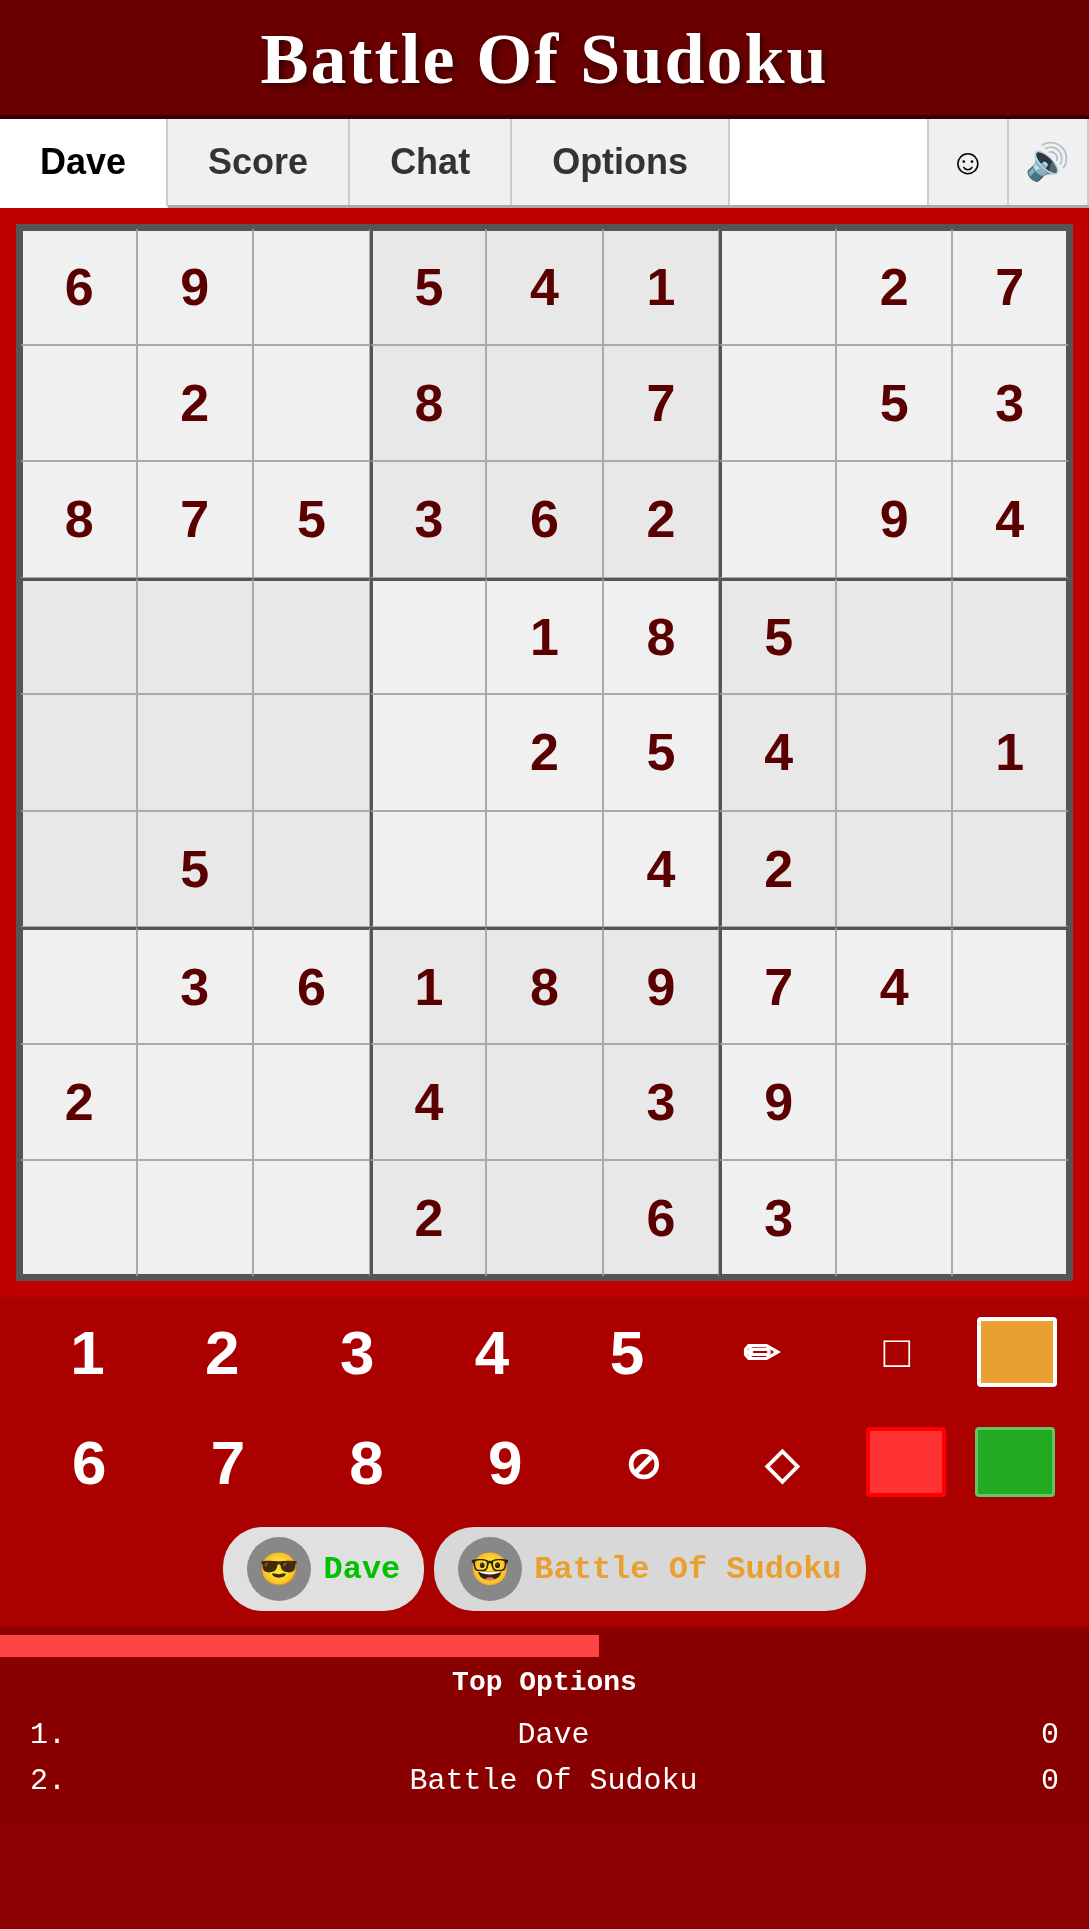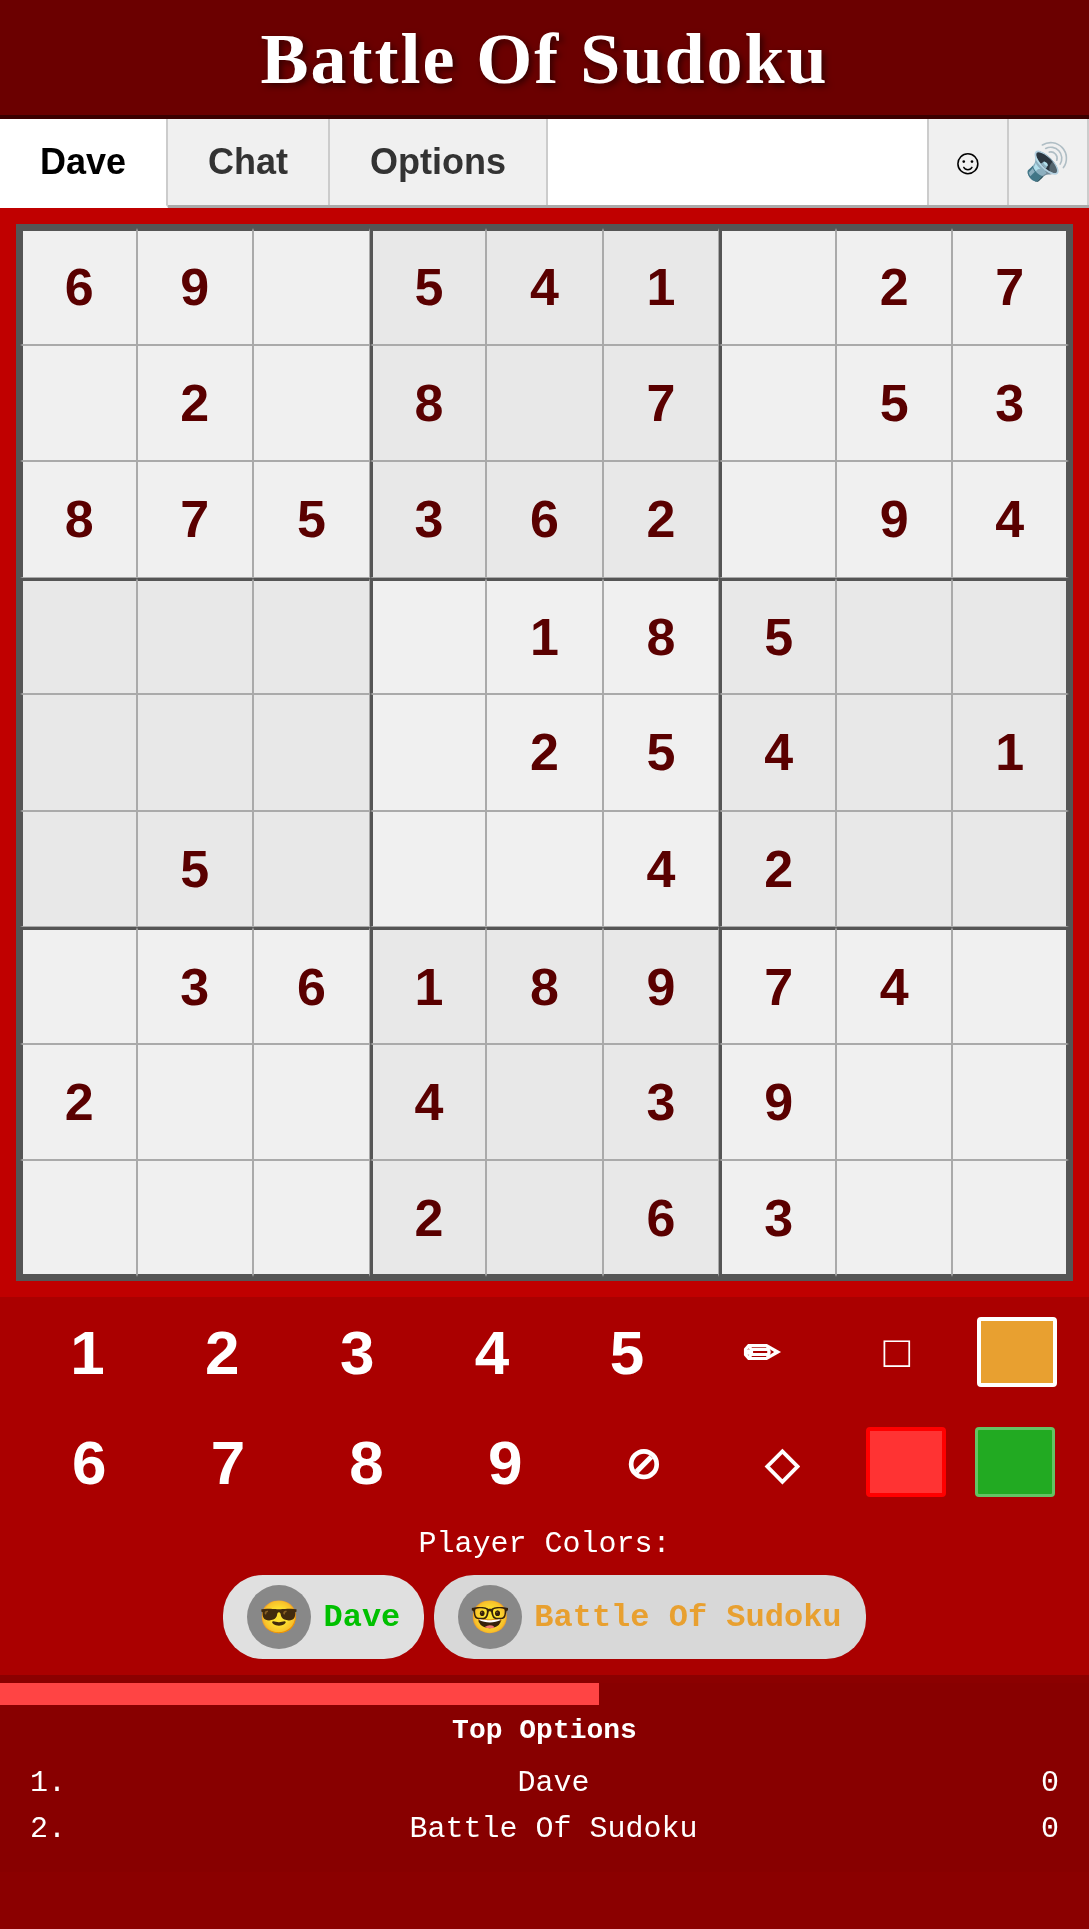--- a/index.html
+++ b/index.html
@@ -226,20 +226,21 @@
   </style>
 </head>
 <body>
 
 <div id="header">
   <h1>Battle Of Sudoku</h1>
 </div>
 
 <div id="nav">
   <div class="nav-tab active">Dave</div>
+  <div class="nav-tab">Score</div>
   <div class="nav-tab">Chat</div>
   <div class="nav-tab">Options</div>
   <div class="nav-icons">
     <div class="nav-icon-btn">☺</div>
     <div class="nav-icon-btn">🔊</div>
   </div>
 </div>
 
 <div id="game-area">
   <div id="sudoku-grid">
@@ -344,21 +345,20 @@
     <div class="pad-btn">8</div>
     <div class="pad-btn">9</div>
     <div class="pad-btn tool-icon">⊘</div>
     <div class="pad-btn tool-icon">◇</div>
     <div class="color-swatch black" style="background:#ff3333; border:4px solid #ff0000;"></div>
     <div class="color-swatch green"></div>
   </div>
 </div>
 
 <div id="player-colors">
-  <div id="player-colors-label">Player Colors:</div>
   <div id="players-row">
     <div class="player-chip active">
       <div class="player-avatar">😎</div>
       <div class="player-name green">Dave</div>
     </div>
     <div class="player-chip" style="margin-left:10px;">
       <div class="player-avatar">🤓</div>
       <div class="player-name orange">Battle Of Sudoku</div>
     </div>
   </div>

